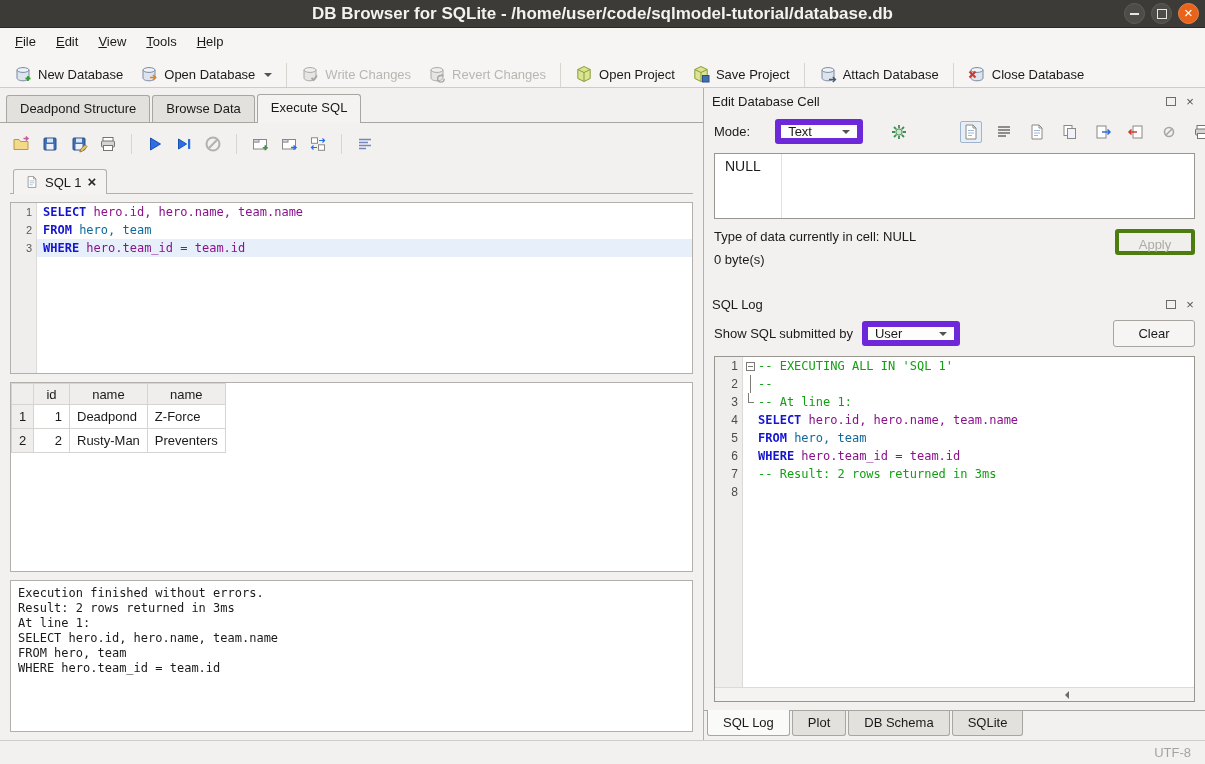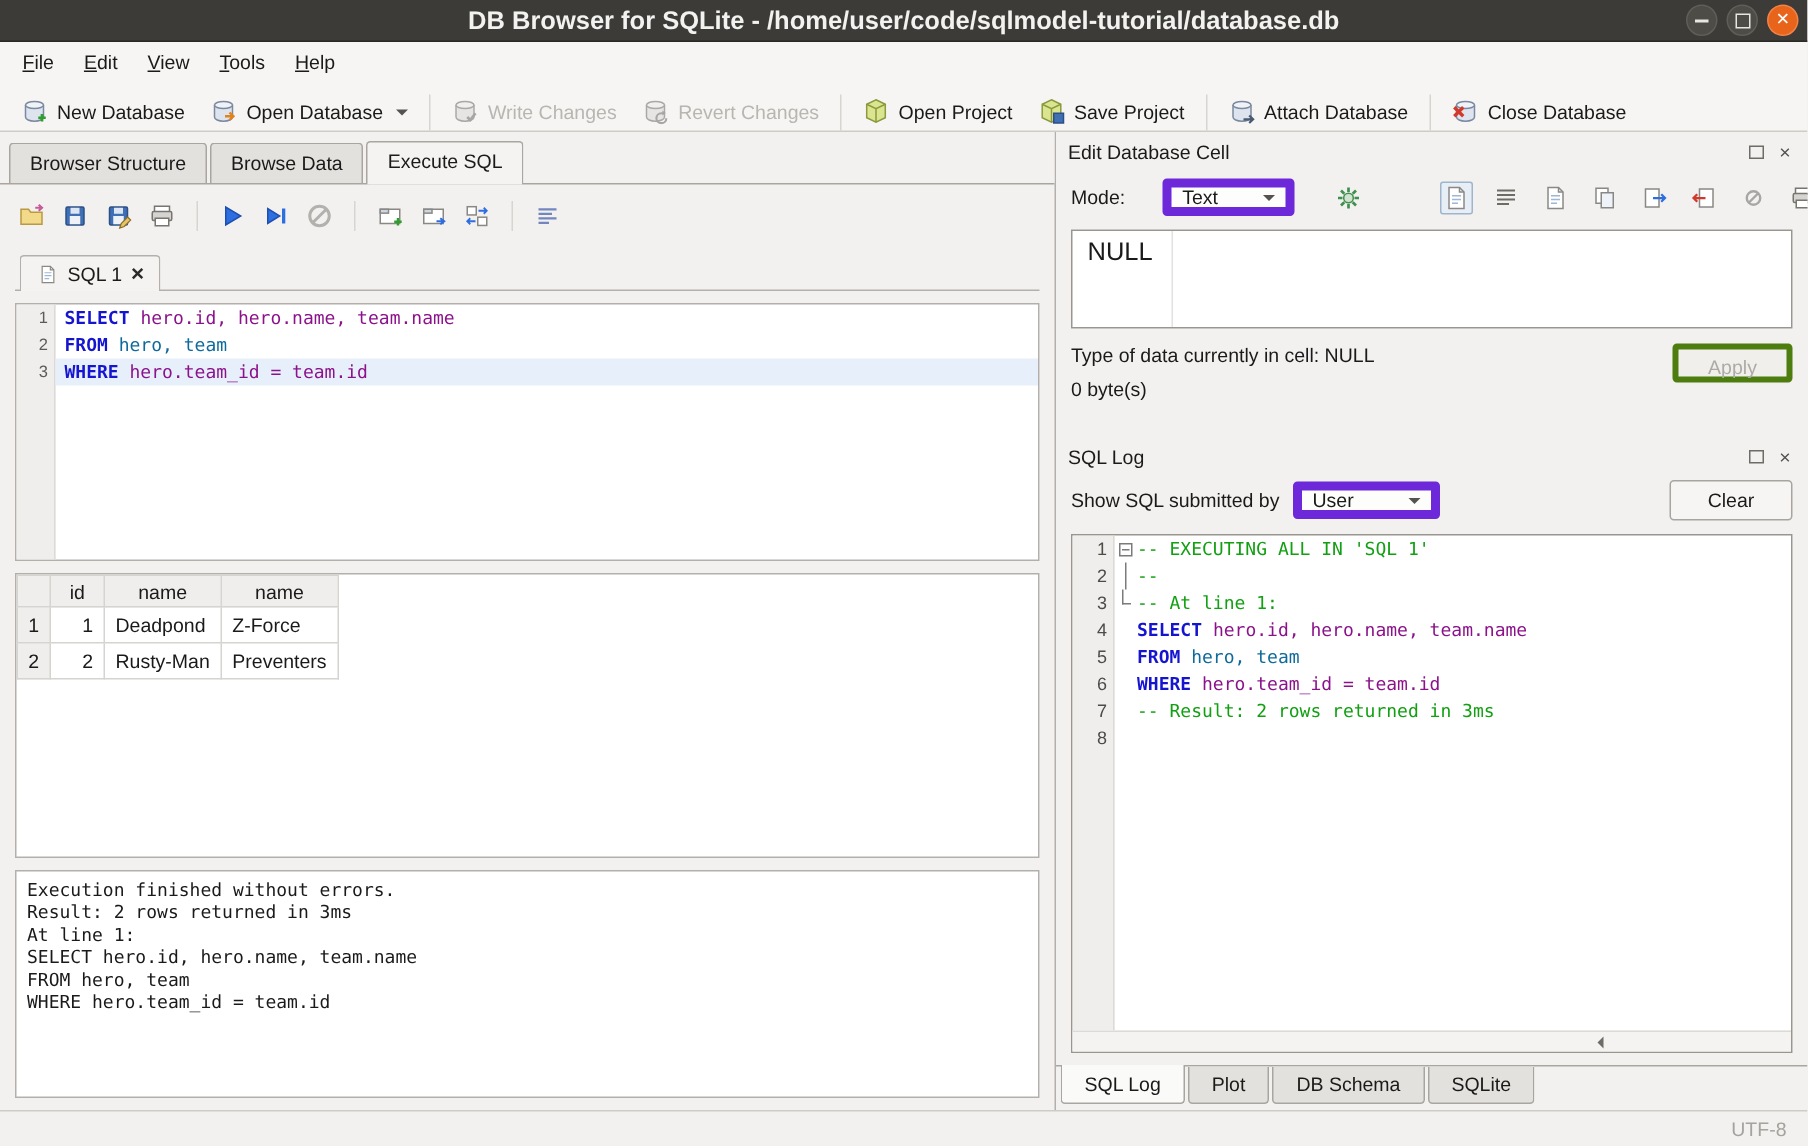--- a/index.html
+++ b/index.html
@@ -84,21 +84,21 @@
 .dock-btn{width:14px;height:12px;display:inline-flex;align-items:center;justify-content:center;cursor:pointer}
 .dock-btn.float::before{content:"";width:8px;height:7px;border:1px solid #6e6c67;display:block}
 .dock-btn.closex::before{content:"×";font-size:13px;line-height:1;color:#55534f}
 
 .mode-row{display:flex;align-items:center;gap:25px;padding:7px 10px 9px;flex:0 0 auto}
 .combo{height:25px;min-width:88px;background:#fdfdfc;border:6px solid #6d28d9;border-radius:3px;display:flex;align-items:center;justify-content:space-between;padding:0 7px;cursor:pointer}
 .combo-caret{width:0;height:0;border:4px solid transparent;border-top-color:#55534f;margin-top:4px;margin-left:8px}
 .spacer{flex:1}
 .mode-icons{display:flex;gap:11px;align-items:center}
 
-.cell-editor{margin:0 10px;height:66px;flex:0 0 auto;background:#fff;border:1px solid #99968f;position:relative;padding:4px 10px;font-size:17px}
+.cell-editor{margin:0 10px;height:66px;flex:0 0 auto;background:#fff;border:1px solid #99968f;position:relative;padding:4px 10px;font-size:14px}
 .cell-guide{position:absolute;left:66px;top:0;bottom:0;width:1px;background:#e4e2de}
 
 .cell-info{position:relative;margin:10px 10px 4px;min-height:48px;flex:0 0 auto}
 .info-line{margin-bottom:8px}
 .apply-btn{position:absolute;right:0;top:0;width:80px;height:26px;background:#f0efec;border:4px solid #4d7c0f;border-radius:3px;color:#aeaba6;text-align:center;line-height:24px;cursor:default}
 
 .log-controls{display:flex;align-items:center;gap:9px;padding:5px 10px 9px;flex:0 0 auto}
 .clear-btn{width:82px;height:27px;background:#f6f5f3;border:1px solid #a8a5a0;border-radius:3px;cursor:pointer;text-align:center;line-height:25px}
 
 .log-box{flex:1;margin:0 10px;border:1px solid #99968f;background:#fff;display:flex;flex-direction:column;min-height:0}
@@ -254,21 +254,21 @@
           <path d="M1.5 6.5l6 6M7.5 6.5l-6 6" stroke="#d3392b" stroke-width="2.2" fill="none"></path>
         </svg>
       <span>Close Database</span>
     </div>
   </div>
 
   <div class="content">
 
     <div class="left">
       <div class="main-tabs">
-        <div class="tab">Browser Structure</div>
+        <div class="tab">Deadpond Structure</div>
         <div class="tab">Browse Data</div>
         <div class="tab active">Execute SQL</div>
       </div>
 
       <div class="exec-panel">
 
         <div class="sql-toolbar">
           <span class="ti">
               <svg viewBox="0 0 18 18">
                 <use href="#i-folder"></use>

